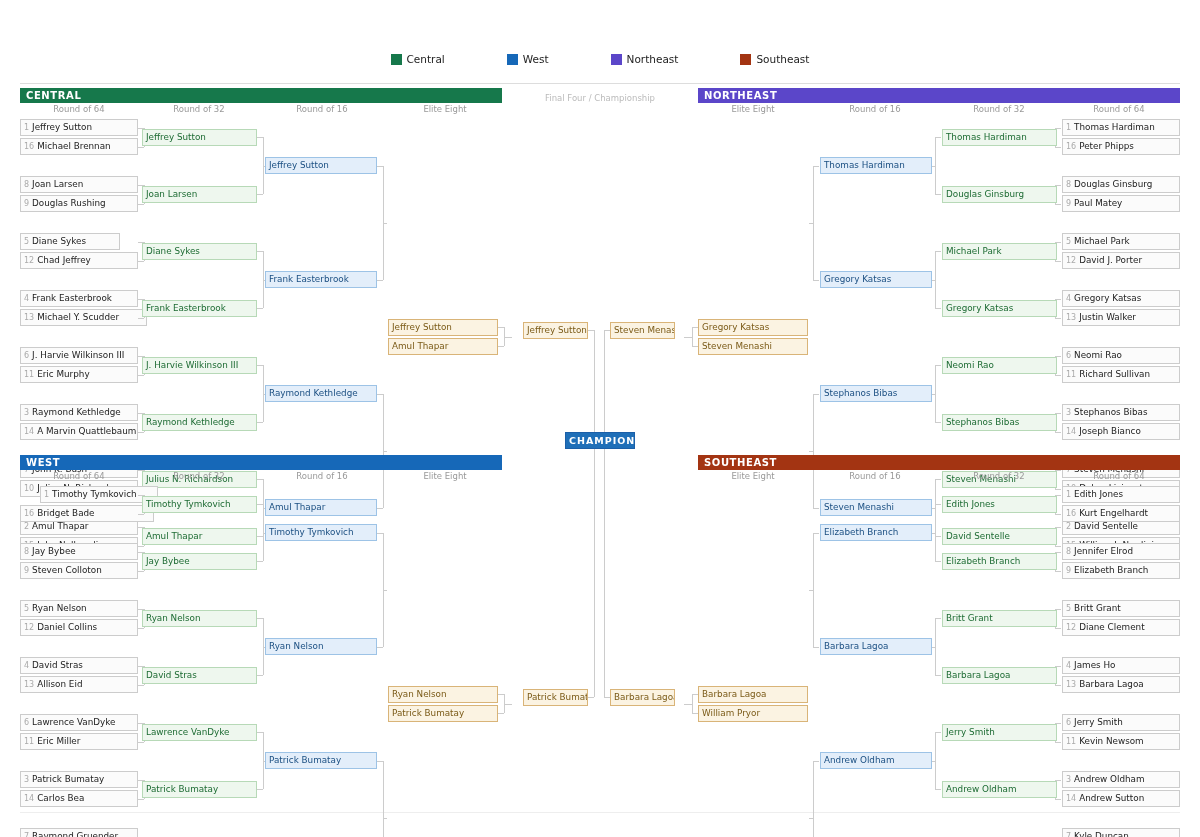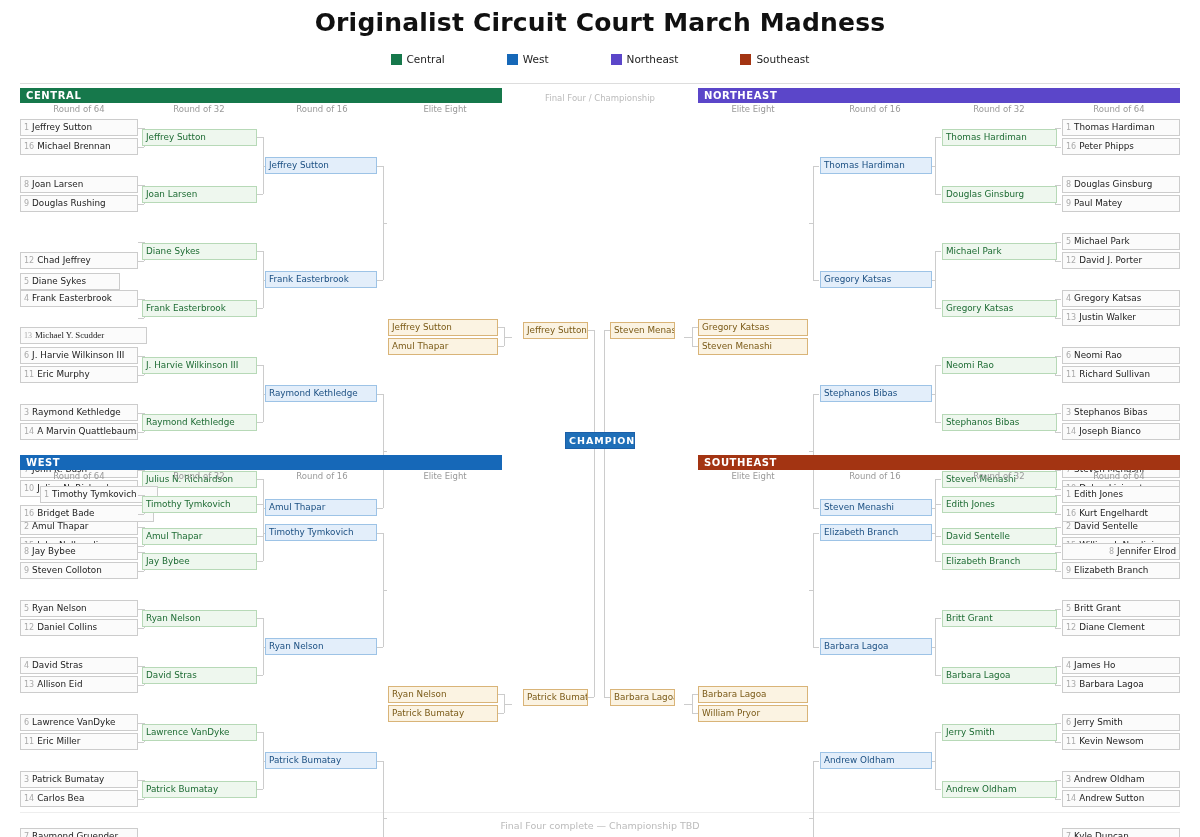--- a/index.html
+++ b/index.html
@@ -140,21 +140,20 @@
     background: #cccccc;
   }
   .conn.h { height: 1px; }
   .conn.v { width: 1px; }
 </style>
 </head>
 <body>
 
 <div id="page">
 
-  <div class="title">Originalist Circuit Court March Madness</div>
 
   <div class="legend" id="legend-root">
       <div class="legend-item">
         <span class="legend-swatch" style="background: rgb(22, 120, 75);"></span>
         <span class="legend-label">Central</span>
       </div>
       <div class="legend-item">
         <span class="legend-swatch" style="background: rgb(22, 104, 184);"></span>
         <span class="legend-label">West</span>
       </div>
@@ -163,21 +162,20 @@
         <span class="legend-label">Northeast</span>
       </div>
       <div class="legend-item">
         <span class="legend-swatch" style="background: rgb(163, 52, 18);"></span>
         <span class="legend-label">Southeast</span>
       </div>
     </div>
 
   <div class="top-rule"></div>
   <div class="bottom-rule"></div>
-  <div class="footer-note">Final Four complete — Championship TBD</div>
 
   <div class="ff-label" style="left:515px; top:93px;">Final Four / Championship</div>
 
   <div id="bracket-root">
       <div class="region-bar" style="left: 20px; top: 88px; width: 482px; height: 15px; background: rgb(22, 120, 75);"><span>CENTRAL</span></div>
       <div class="round-label" style="left: 19px; top: 104px; width: 120px;">Round of 64</div>
       <div class="round-label" style="left: 139px; top: 104px; width: 120px;">Round of 32</div>
       <div class="round-label" style="left: 262px; top: 104px; width: 120px;">Round of 16</div>
       <div class="round-label" style="left: 385px; top: 104px; width: 120px;">Elite Eight</div>
       <div class="slot " style="left: 20px; top: 119px; width: 118px;"><span class="seed">1</span><span>Jeffrey Sutton</span></div>
@@ -185,28 +183,28 @@
       <div class="conn h" style="left: 138px; top: 127.5px; width: 6px; height: 1px;"></div>
       <div class="conn h" style="left: 138px; top: 146.5px; width: 6px; height: 1px;"></div>
       <div class="conn v" style="left: 144px; top: 127.5px; width: 1px; height: 19px;"></div>
       <div class="conn h" style="left: 144px; top: 137px; width: 4px; height: 1px;"></div>
       <div class="slot " style="left: 20px; top: 176px; width: 118px;"><span class="seed">8</span><span>Joan Larsen</span></div>
       <div class="slot " style="left: 20px; top: 195px; width: 118px;"><span class="seed">9</span><span>Douglas Rushing</span></div>
       <div class="conn h" style="left: 138px; top: 184.5px; width: 6px; height: 1px;"></div>
       <div class="conn h" style="left: 138px; top: 203.5px; width: 6px; height: 1px;"></div>
       <div class="conn v" style="left: 144px; top: 184.5px; width: 1px; height: 19px;"></div>
       <div class="conn h" style="left: 144px; top: 194px; width: 4px; height: 1px;"></div>
-      <div class="slot " style="left: 20px; top: 233px; width: 100px; margin-top: 40px;"><span class="seed">5</span><span>Diane Sykes</span></div>
+      <div class="slot " style="left: 20px; top: 233px; width: 100px;"><span class="seed">5</span><span>Diane Sykes</span></div>
       <div class="slot " style="left: 20px; top: 252px; width: 118px;"><span class="seed">12</span><span>Chad Jeffrey</span></div>
       <div class="conn h" style="left: 138px; top: 241.5px; width: 6px; height: 1px;"></div>
       <div class="conn h" style="left: 138px; top: 260.5px; width: 6px; height: 1px;"></div>
       <div class="conn v" style="left: 144px; top: 241.5px; width: 1px; height: 19px;"></div>
       <div class="conn h" style="left: 144px; top: 251px; width: 4px; height: 1px;"></div>
       <div class="slot " style="left: 20px; top: 290px; width: 118px;"><span class="seed">4</span><span>Frank Easterbrook</span></div>
-      <div class="slot " style="left: 20px; top: 327px; width: 127px; font-family: Liberation Serif, serif;"><span class="seed">13</span><span>Michael Y. Scudder</span></div>
+      <div class="slot " style="left: 20px; top: 309px; width: 127px;"><span class="seed">13</span><span>Michael Y. Scudder</span></div>
       <div class="conn h" style="left: 138px; top: 298.5px; width: 6px; height: 1px;"></div>
       <div class="conn h" style="left: 138px; top: 317.5px; width: 6px; height: 1px;"></div>
       <div class="conn v" style="left: 144px; top: 298.5px; width: 1px; height: 19px;"></div>
       <div class="conn h" style="left: 144px; top: 308px; width: 4px; height: 1px;"></div>
       <div class="slot " style="left: 20px; top: 347px; width: 118px;"><span class="seed">6</span><span>J. Harvie Wilkinson III</span></div>
       <div class="slot " style="left: 20px; top: 366px; width: 118px;"><span class="seed">11</span><span>Eric Murphy</span></div>
       <div class="conn h" style="left: 138px; top: 355.5px; width: 6px; height: 1px;"></div>
       <div class="conn h" style="left: 138px; top: 374.5px; width: 6px; height: 1px;"></div>
       <div class="conn v" style="left: 144px; top: 355.5px; width: 1px; height: 19px;"></div>
       <div class="conn h" style="left: 144px; top: 365px; width: 4px; height: 1px;"></div>
@@ -435,21 +433,21 @@
       <div class="round-label" style="left: 693px; top: 471px; width: 120px;">Elite Eight</div>
       <div class="round-label" style="left: 815px; top: 471px; width: 120px;">Round of 16</div>
       <div class="round-label" style="left: 939px; top: 471px; width: 120px;">Round of 32</div>
       <div class="round-label" style="left: 1059px; top: 471px; width: 120px;">Round of 64</div>
       <div class="slot " style="left: 1062px; top: 486px; width: 118px;"><span class="seed">1</span><span>Edith Jones</span></div>
       <div class="slot " style="left: 1062px; top: 505px; width: 118px;"><span class="seed">16</span><span>Kurt Engelhardt</span></div>
       <div class="conn h" style="left: 1055px; top: 494.5px; width: 6px; height: 1px;"></div>
       <div class="conn h" style="left: 1055px; top: 513.5px; width: 6px; height: 1px;"></div>
       <div class="conn v" style="left: 1055px; top: 494.5px; width: 1px; height: 19px;"></div>
       <div class="conn h" style="left: 1051px; top: 504px; width: 4px; height: 1px;"></div>
-      <div class="slot " style="left: 1062px; top: 543px; width: 118px; text-align: right;"><span class="seed">8</span><span>Jennifer Elrod</span></div>
+      <div class="slot " style="left: 1062px; top: 543px; width: 118px;"><span class="seed">8</span><span>Jennifer Elrod</span></div>
       <div class="slot " style="left: 1062px; top: 562px; width: 118px;"><span class="seed">9</span><span>Elizabeth Branch</span></div>
       <div class="conn h" style="left: 1055px; top: 551.5px; width: 6px; height: 1px;"></div>
       <div class="conn h" style="left: 1055px; top: 570.5px; width: 6px; height: 1px;"></div>
       <div class="conn v" style="left: 1055px; top: 551.5px; width: 1px; height: 19px;"></div>
       <div class="conn h" style="left: 1051px; top: 561px; width: 4px; height: 1px;"></div>
       <div class="slot " style="left: 1062px; top: 600px; width: 118px;"><span class="seed">5</span><span>Britt Grant</span></div>
       <div class="slot " style="left: 1062px; top: 619px; width: 118px;"><span class="seed">12</span><span>Diane Clement</span></div>
       <div class="conn h" style="left: 1055px; top: 608.5px; width: 6px; height: 1px;"></div>
       <div class="conn h" style="left: 1055px; top: 627.5px; width: 6px; height: 1px;"></div>
       <div class="conn v" style="left: 1055px; top: 608.5px; width: 1px; height: 19px;"></div>

